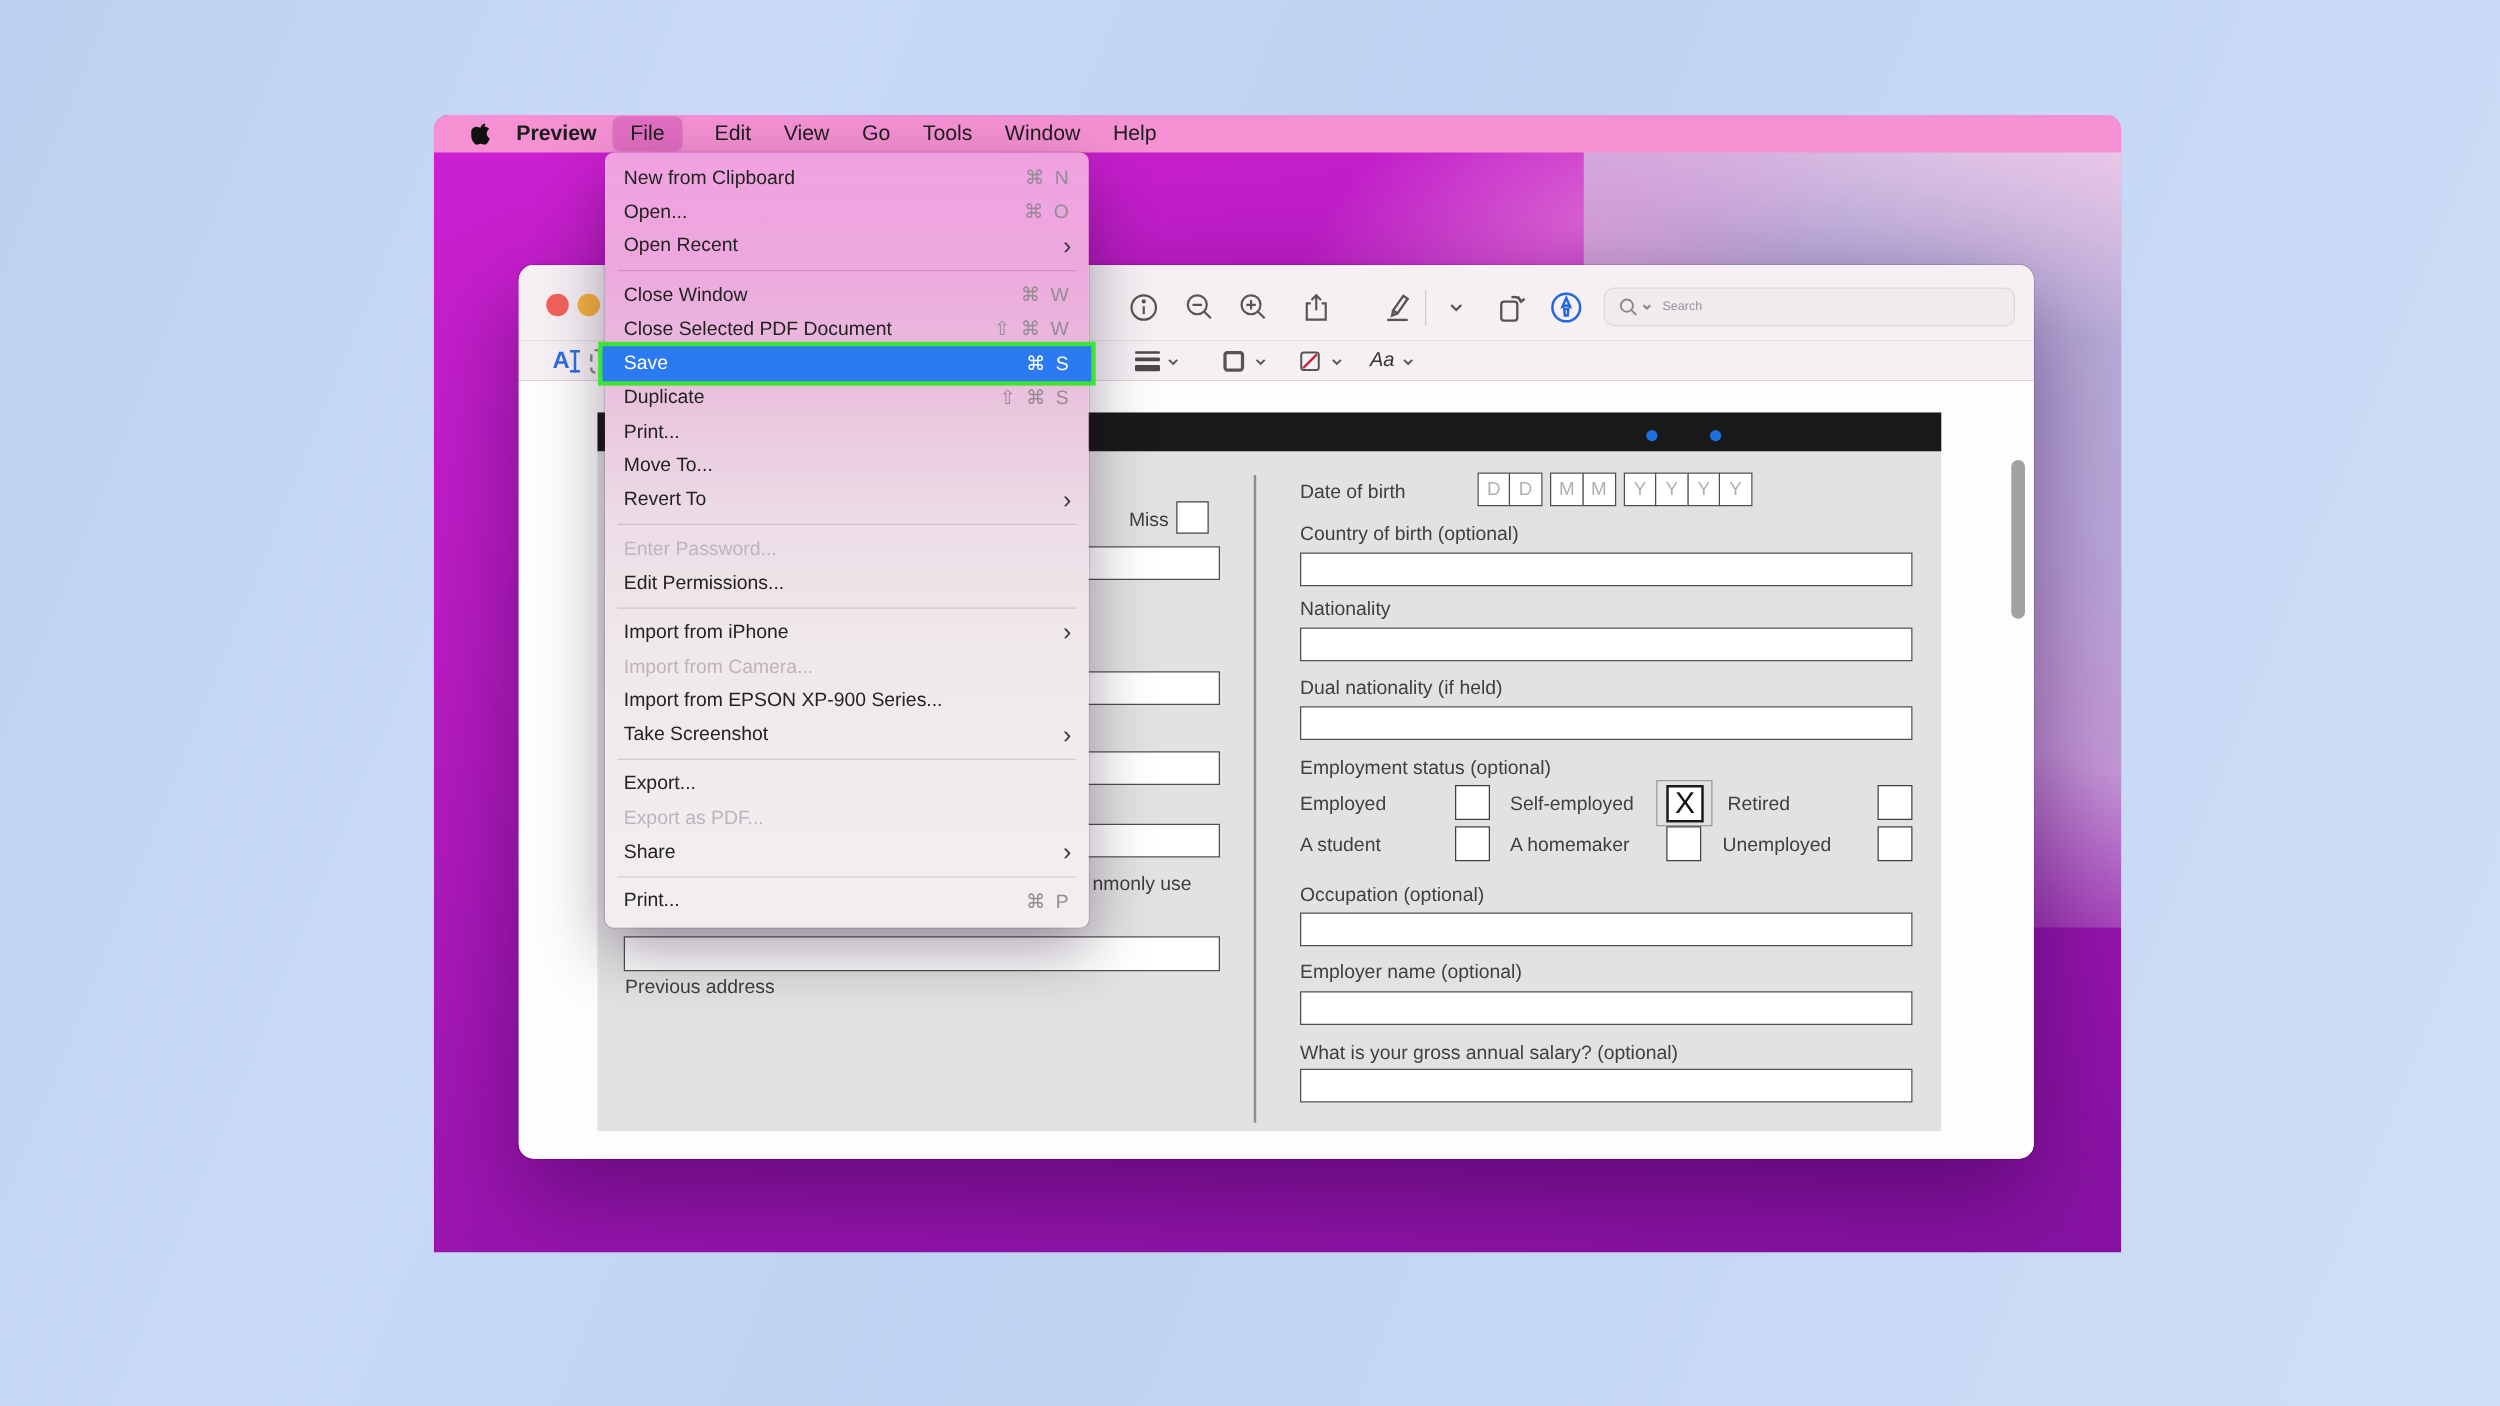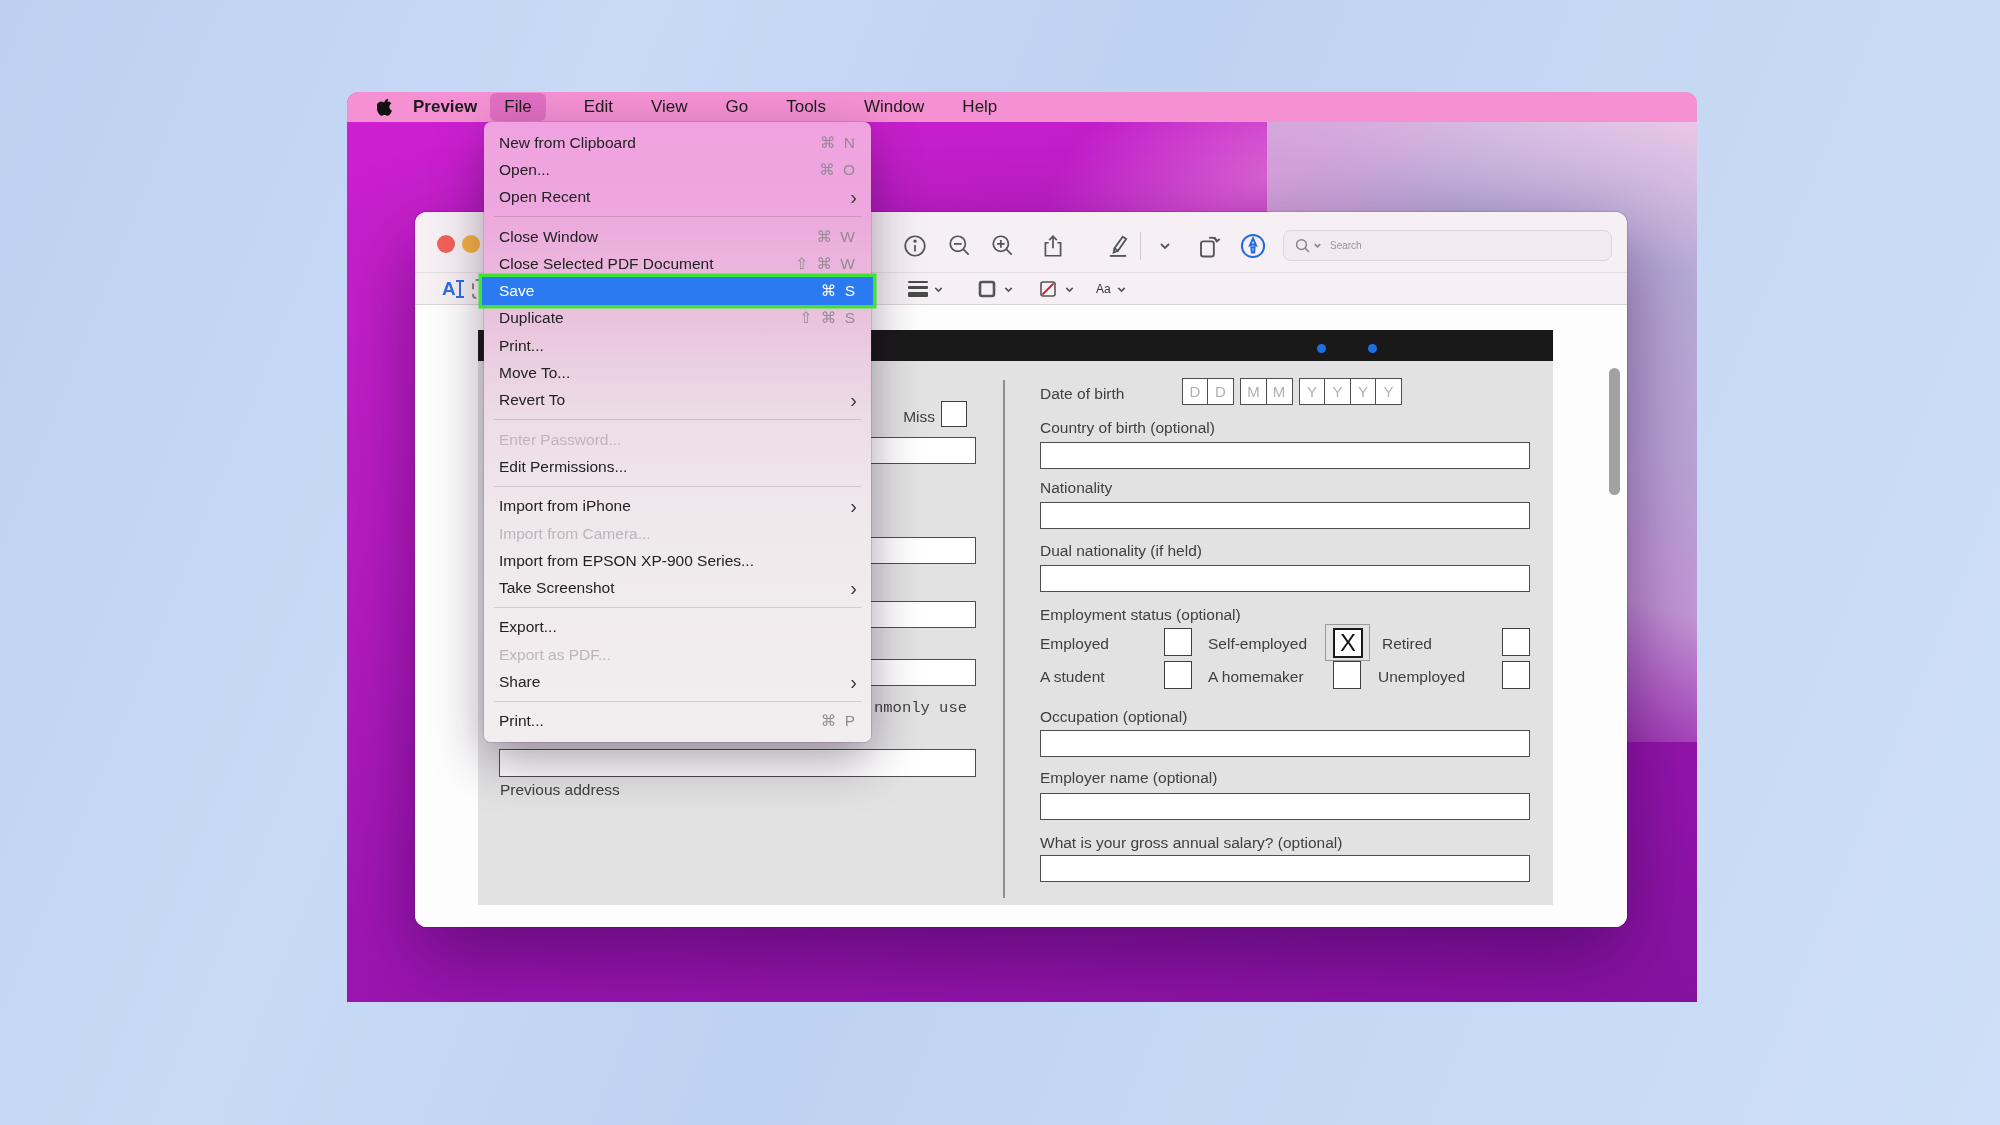--- a/index.html
+++ b/index.html
@@ -17,21 +17,21 @@
     background:linear-gradient(196deg,#eec9e9 2%,#b7abd8 24%,#baa5d7 48%,#c497d6 68%, rgba(198,80,202,0) 94%);
     border-bottom-left-radius:60% 70%; }
   .wp-pink { position:absolute; left:640px; top:-80px; width:560px; height:330px;
     background:radial-gradient(closest-side, rgba(242,152,222,0.55), rgba(242,152,222,0) 85%);
     transform:rotate(-22deg); }
 
   
   .menubar { position:absolute; left:0; top:0; right:0; height:30px; background:#f591d3;
     display:flex; align-items:center; font-size:17px; color:#1c1c1c; z-index:40; }
   .menubar .apple { margin-left:30px; display:flex; align-items:center; }
-  .mb-item { padding:4px 0; margin-left:38px; }
+  .mb-item { padding:4px 0; margin-left:26px; }
   .mb-item.bold { font-weight:700; margin-left:19px; }
   .mb-item.hl { background:#e26fc2; border-radius:6px; padding:4px 14px; margin-left:13px; }
 
   
   .window { position:absolute; left:68px; top:120px; width:1212px; height:715px;
     border-radius:12px; background:#fff; box-shadow:0 30px 80px rgba(45,0,70,0.5), 0 0 0 1px rgba(0,0,0,0.12);
     z-index:10; }
   .toolbar { position:absolute; left:0; top:0; right:0; height:93px; background:#f6f0f4;
     border-radius:12px 12px 0 0; border-bottom:1px solid #d9d2d6; }
   .traffic { position:absolute; width:18px; height:18px; border-radius:50%; top:23px; }
@@ -44,21 +44,21 @@
   .search .ph { color:#9b939a; font-size:10px; margin-left:7px; }
   .mk-row { position:absolute; left:0; top:60px; right:0; height:33px; border-top:1px solid #e6dfe3; }
   .mk-btn { position:absolute; top:2px; height:28px; display:flex; align-items:center; gap:4px; color:#3c3c3c; }
   .texttool { font-size:19px; font-weight:700; color:#2e6ee0; display:flex; align-items:center; }
   .cursorbeam { width:2px; height:18px; background:#2e6ee0; margin-left:3px; position:relative; }
   .cursorbeam:before, .cursorbeam:after { content:""; position:absolute; left:-3px; width:8px; height:2px; background:#2e6ee0; }
   .cursorbeam:before { top:0; } .cursorbeam:after { bottom:0; }
   .partial-shape { position:absolute; left:57px; top:6px; width:24px; height:20px;
     border:2px dashed #8a8a8a; border-radius:4px; }
   .lines-ic div { background:#4a4a4a; width:20px; border-radius:1px; }
-  .aa-label { font-size:12px; color:#333; }
+  .aa-label { font-size:16px; color:#333;font-style:italic; }
 
   .content { position:absolute; left:0; top:93px; right:0; bottom:0; background:#fdfdfd;
     border-radius:0 0 12px 12px; overflow:hidden; }
 
   
   .form-area { position:absolute; left:63px; top:25px; width:1075px; height:575px; background:#e2e2e2; }
   .blackbar { position:absolute; left:0; top:0; right:0; height:31px; background:#191919; }
   .fld { position:absolute; background:#fff; border:1.5px solid #4e4e4e; }
   .flabel { position:absolute; color:#3f3f3f; font-size:15.5px; white-space:nowrap; }
   .cb { position:absolute; width:28px; height:28px; background:#fff; border:1.6px solid #3f3f3f; }
@@ -224,21 +224,21 @@
         <div class="form-area">
           <div class="blackbar"></div>
           <div class="divider-v"></div>
 
           <div class="flabel" style="left:377px; top:78px; width:80px; text-align:right;">Miss</div>
           <div class="cb" style="left:463px; top:71px; width:26px; height:26px;"></div>
           <div class="fld" style="left:21px; top:107px; width:477px; height:27px;"></div>
           <div class="fld" style="left:21px; top:207px; width:477px; height:27px;"></div>
           <div class="fld" style="left:21px; top:271px; width:477px; height:27px;"></div>
           <div class="fld" style="left:21px; top:329px; width:477px; height:27px;"></div>
-          <div class="flabel" style="left:396px; top:369px;font-family:Liberation Mono, monospace;">nmonly use</div>
+          <div class="flabel" style="left:396px; top:369px;">nmonly use</div>
           <div class="fld" style="left:21px; top:419px; width:477px; height:28px;"></div>
           <div class="flabel" style="left:22px; top:451px;">Previous address</div>
 
           <div class="flabel" style="left:562px; top:55px;">Date of birth</div>
           <div class="dateband">
             <div class="datecell">D</div>
             <div class="datecell">D</div>
             <div class="datecell gstart">M</div>
             <div class="datecell">M</div>
             <div class="datecell gstart">Y</div>

